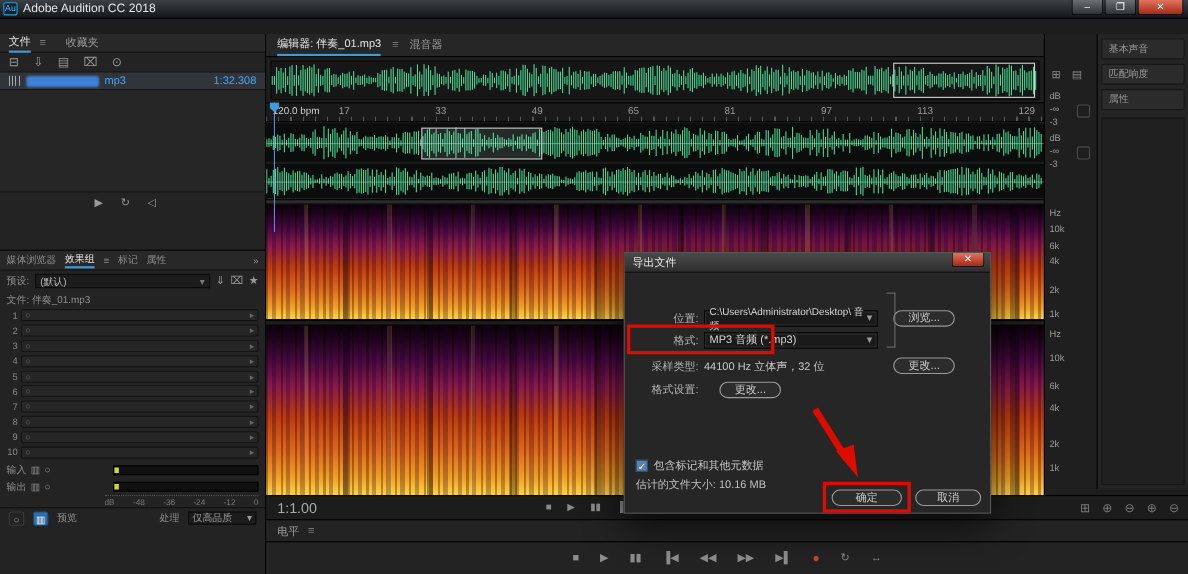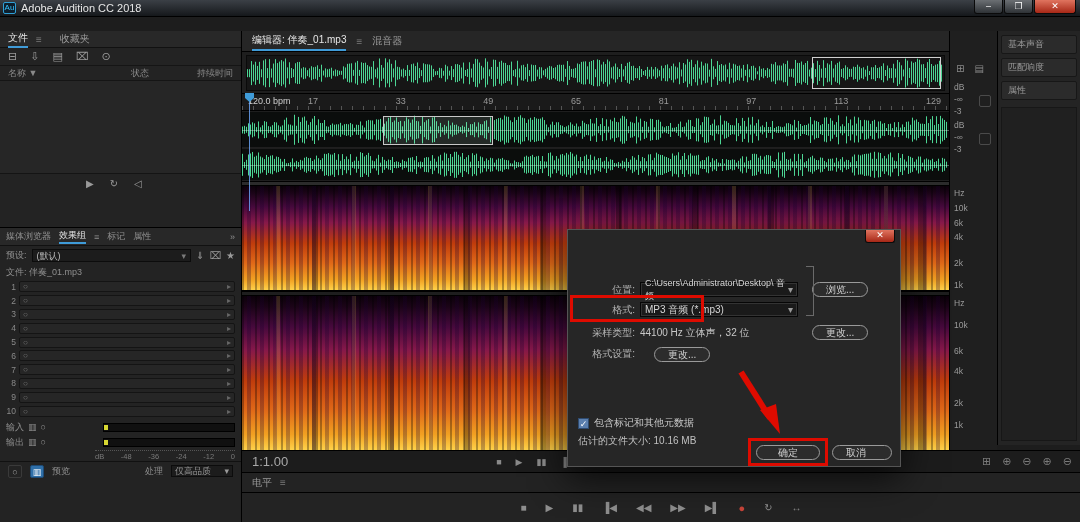--- a/index.html
+++ b/index.html
@@ -170,21 +170,21 @@
     font-size:10px;line-height:13px;padding:0 13px}
   #bracket{position:absolute;left:238px;top:36px;width:8px;height:50px;
     border:1px solid #6a6a6a;border-left:none}
   #fmtbox{width:158px;height:52px;background:#222;border:1px solid #060606;box-shadow:inset 0 0 0 1px #333;
     padding:3px 5px;color:#d6d6d6}
   #chkrow{position:absolute;left:10px;top:186px;display:flex;align-items:center;gap:5px}
   #chk{width:11px;height:11px;background:#5b7fae;border:1px solid #2e4b70;color:#fff;
     font-size:9px;line-height:10px;text-align:center}
   #sizetext{position:absolute;left:10px;top:204px;color:#c0c0c0}
   #okbtn{position:absolute;left:188px;top:215px;width:64px;text-align:center}
-  #cancelbtn{position:absolute;left:264px;top:215px;width:60px;}
+  #cancelbtn{position:absolute;left:264px;top:215px;width:60px;text-align:center}
   .annot{position:absolute;border:3px solid #de0b00;z-index:60;pointer-events:none}
   #annot-format{left:2px;top:65px;width:134px;height:27px}
   #annot-ok{left:180px;top:208px;width:80px;height:28px}
   #annot-arrow{position:absolute;left:168px;top:138px;z-index:60}
 </style>
 </head>
 <body>
 
 <div id="app">
 
@@ -207,24 +207,25 @@
         <span class="ham">≡</span>
         <span class="dim">收藏夹</span>
       </div>
       <div id="filestoolbar">
         <span>⊟</span>
         <span>⇩</span>
         <span>▤</span>
         <span>⌧</span>
         <span>⊙</span>
       </div>
-      <div id="fileshead">
-        <span class="c1"><span>名称</span> <span>▼</span></span>
-        <span class="c2">状态</span>
-        <span class="c3">持续时间</span>
+      <div id="filerow">
+        <span class="waveicon"></span>
+        <span class="censor"></span>
+        <span>mp3</span>
+        <span class="dur">1:32.308</span>
       </div>
       <div id="fileslist"></div>
       <div id="filestransport">
         <span>▶</span>
         <span>↻</span>
         <span>◁</span>
       </div>
     </div>
 
     <div id="fxpanel">
@@ -1535,20 +1536,23 @@
       <span>▐◀</span>
       <span>◀◀</span>
       <span>▶▶</span>
       <span>▶▌</span>
       <span>●</span>
       <span>↻</span>
       <span>↔</span>
     </div>
 
   <div id="dialog">
+    <div id="dlgtitle">
+      <span>导出文件</span>
+    </div>
     <div id="dlgclose">✕</div>
 
     <div class="drow" style="top:52px">
       <span class="dlab">位置:</span>
       <div class="ddrop">
         <span style="font-size:9px">C:\Users\Administrator\Desktop\ 音频</span>
         <i>▾</i>
       </div>
       <div class="pill" style="margin-left:14px">浏览...</div>
     </div>

